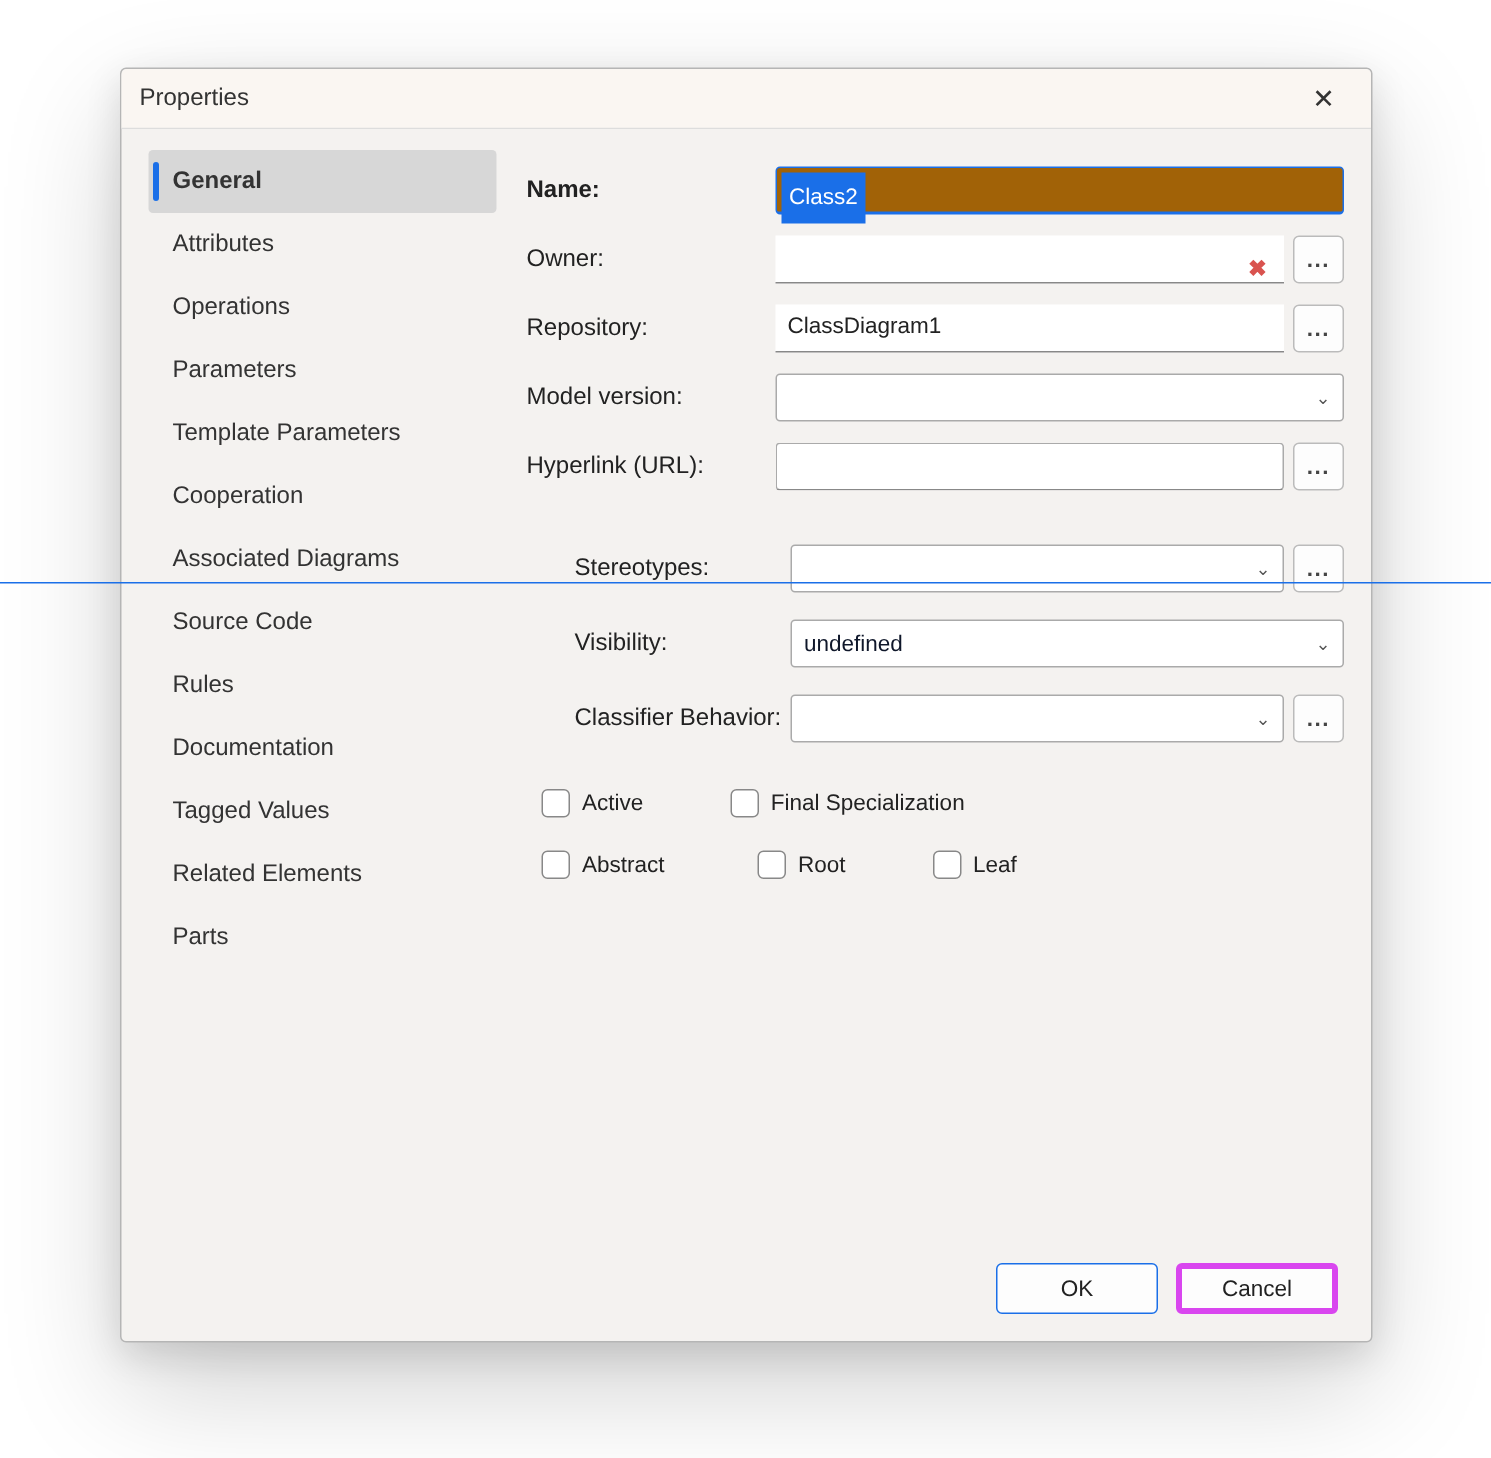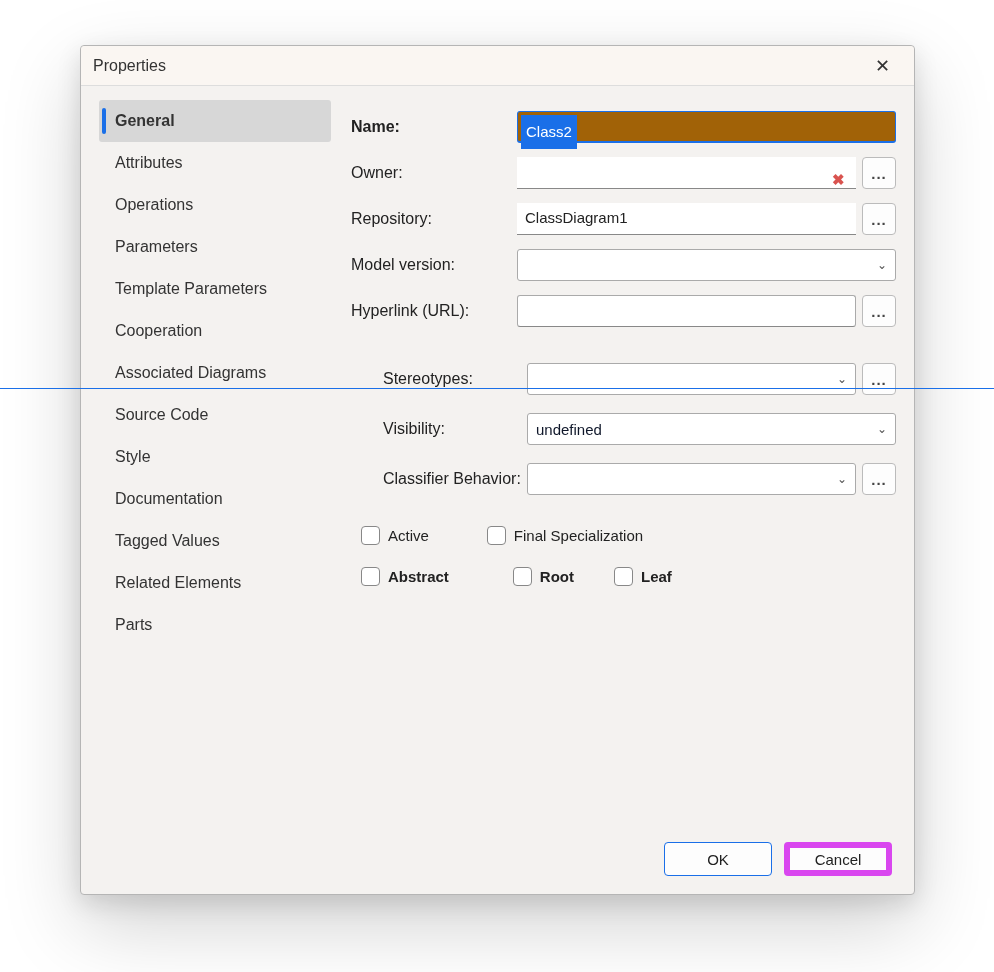--- a/index.html
+++ b/index.html
@@ -177,40 +177,39 @@
 }
 .cb .box {
   width: 19px; height: 19px;
   border: 1.5px solid #888;
   border-radius: 4px;
   background: #fff;
 }
 .cb .cblabel { font-size: 15px; }
 .checkbox-row2 {
   display: flex;
-  gap: 34px;
+  gap: 52px;
   padding-left: 14px;
   margin-top: 22px;
-  font-weight: bold;
-}
-.checkbox-row2 .cb:nth-child(2) { margin-left: 30px; }
+}
+.checkbox-row2 .cb:nth-child(2) { margin-left: 10px; }
 .checkbox-row2 .cb:nth-child(3) { margin-left: 6px; }
 .footer {
   height: 60px;
   display: flex;
   align-items: center;
   justify-content: flex-end;
   gap: 12px;
   padding: 0 22px 10px 0;
 }
 .btn {
   min-width: 108px;
   height: 34px;
   background: #fdfdfd;
-  border: 6px solid #d946ef;
+  border: 4px solid #d946ef;
   border-radius: 4px;
   font-size: 15px;
   color: #222;
   display: flex;
   align-items: center;
   justify-content: center;
 }
 .btn.primary {
   border: 1.5px solid #1a6fe8;
 }
@@ -256,21 +255,21 @@
       <div class="item">
           <span>Cooperation</span>
         </div>
       <div class="item">
           <span>Associated Diagrams</span>
         </div>
       <div class="item">
           <span>Source Code</span>
         </div>
       <div class="item">
-          <span>Style</span>
+          <span>Rules</span>
         </div>
       <div class="item">
           <span>Documentation</span>
         </div>
       <div class="item">
           <span>Tagged Values</span>
         </div>
       <div class="item">
           <span>Related Elements</span>
         </div>

